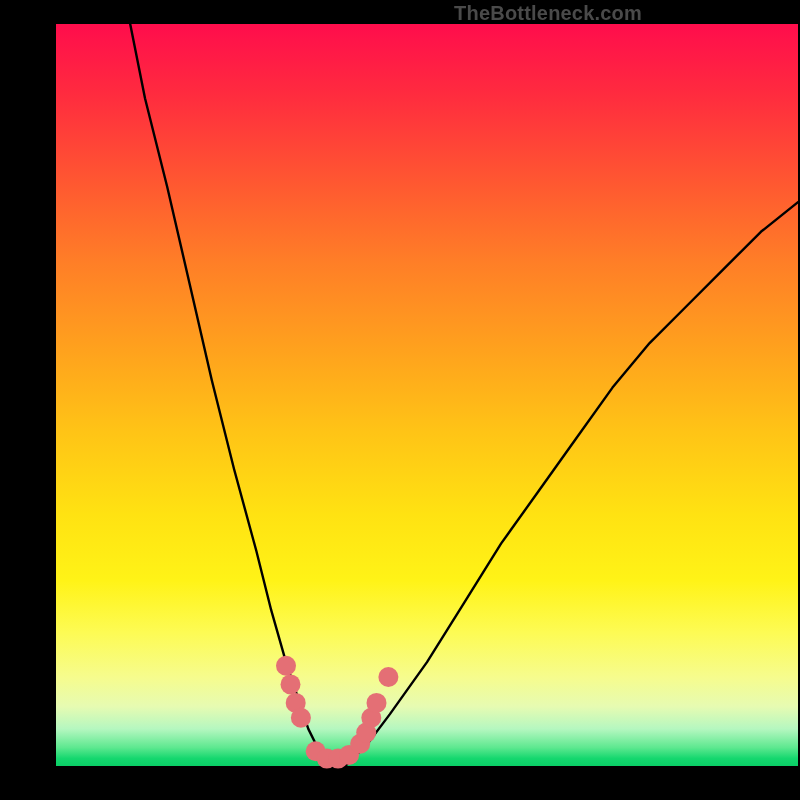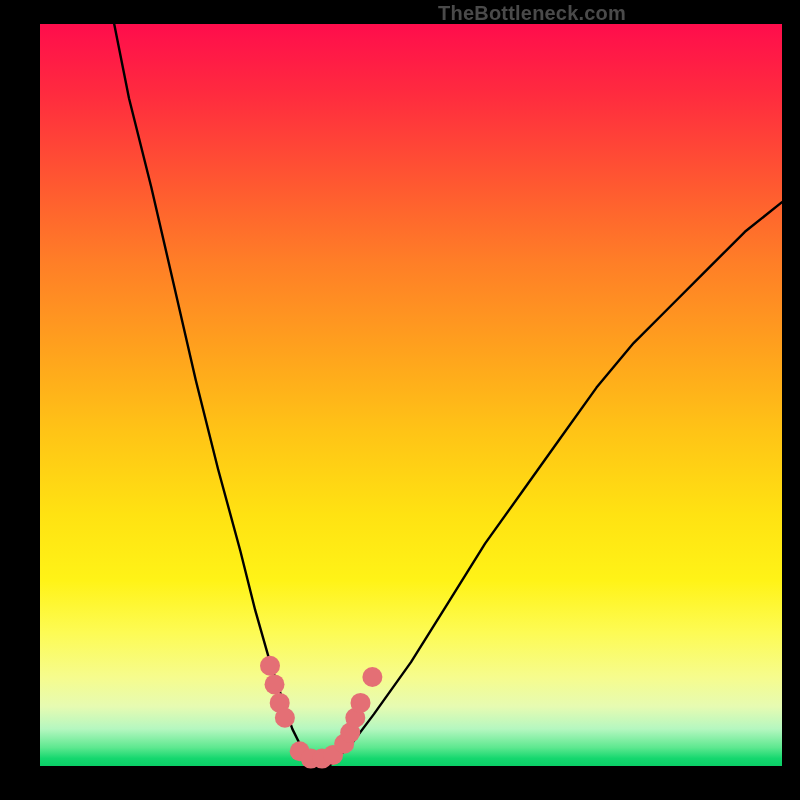--- a/index.html
+++ b/index.html
@@ -6,21 +6,21 @@
     margin: 0;
     padding: 0;
     width: 800px;
     height: 800px;
     background: #000;
     font-family: Arial, Helvetica, sans-serif;
     overflow: hidden;
   }
   .frame {
     position: absolute;
-    left: 0; top: 0;
+    left: 16px; top: 0;
     width: 634px; height: 800px;
     background: #000;
   }
   .plot-area {
     position: absolute;
     left: 40px;
     top: 24px;
     width: 742px;
     height: 742px;
     

